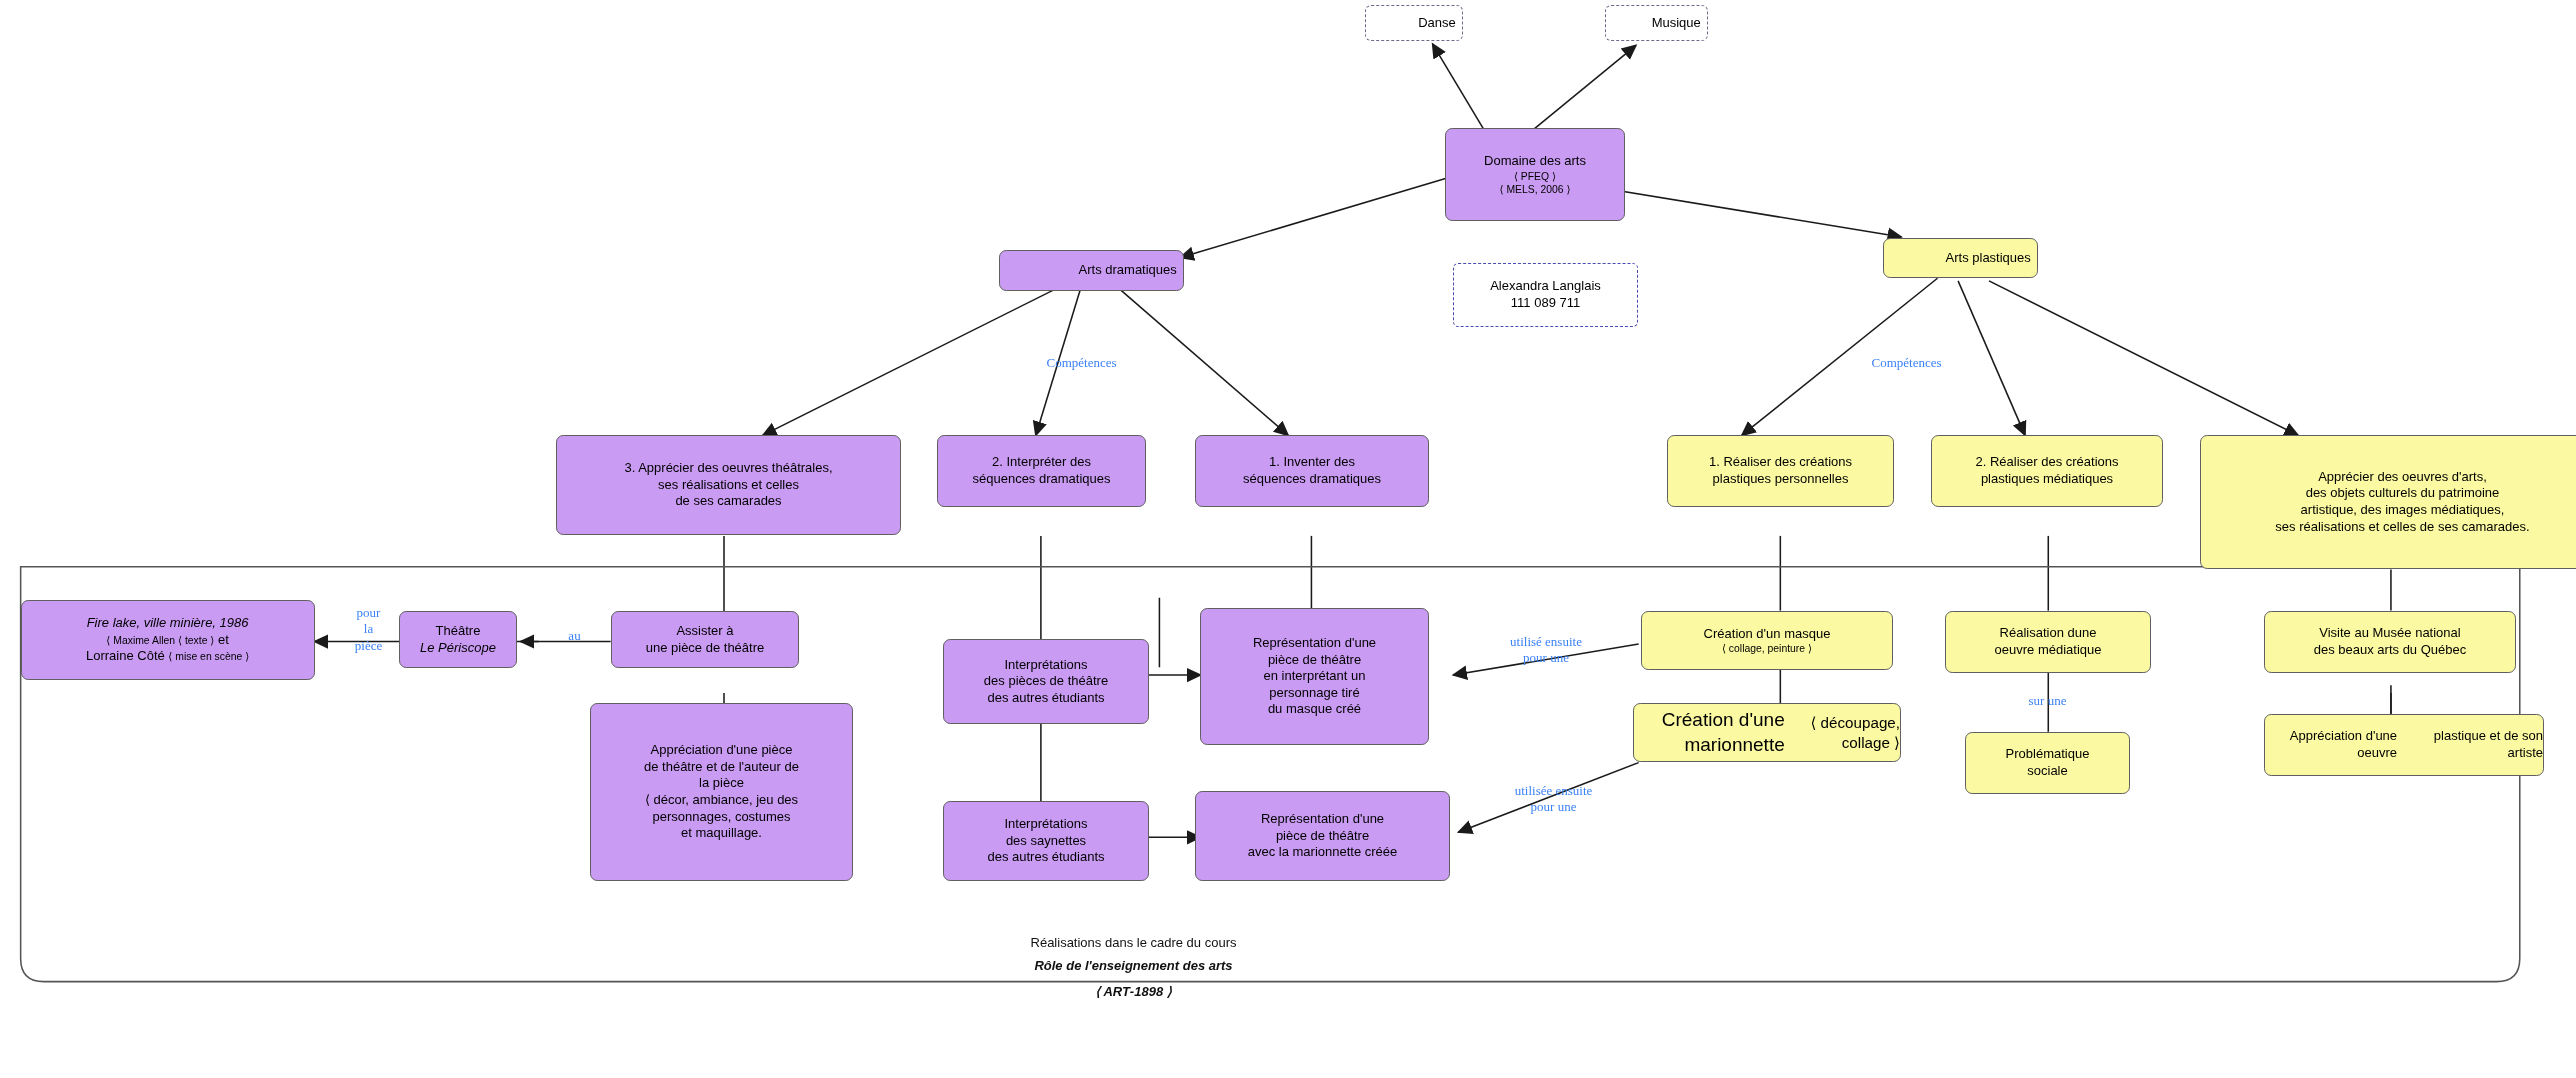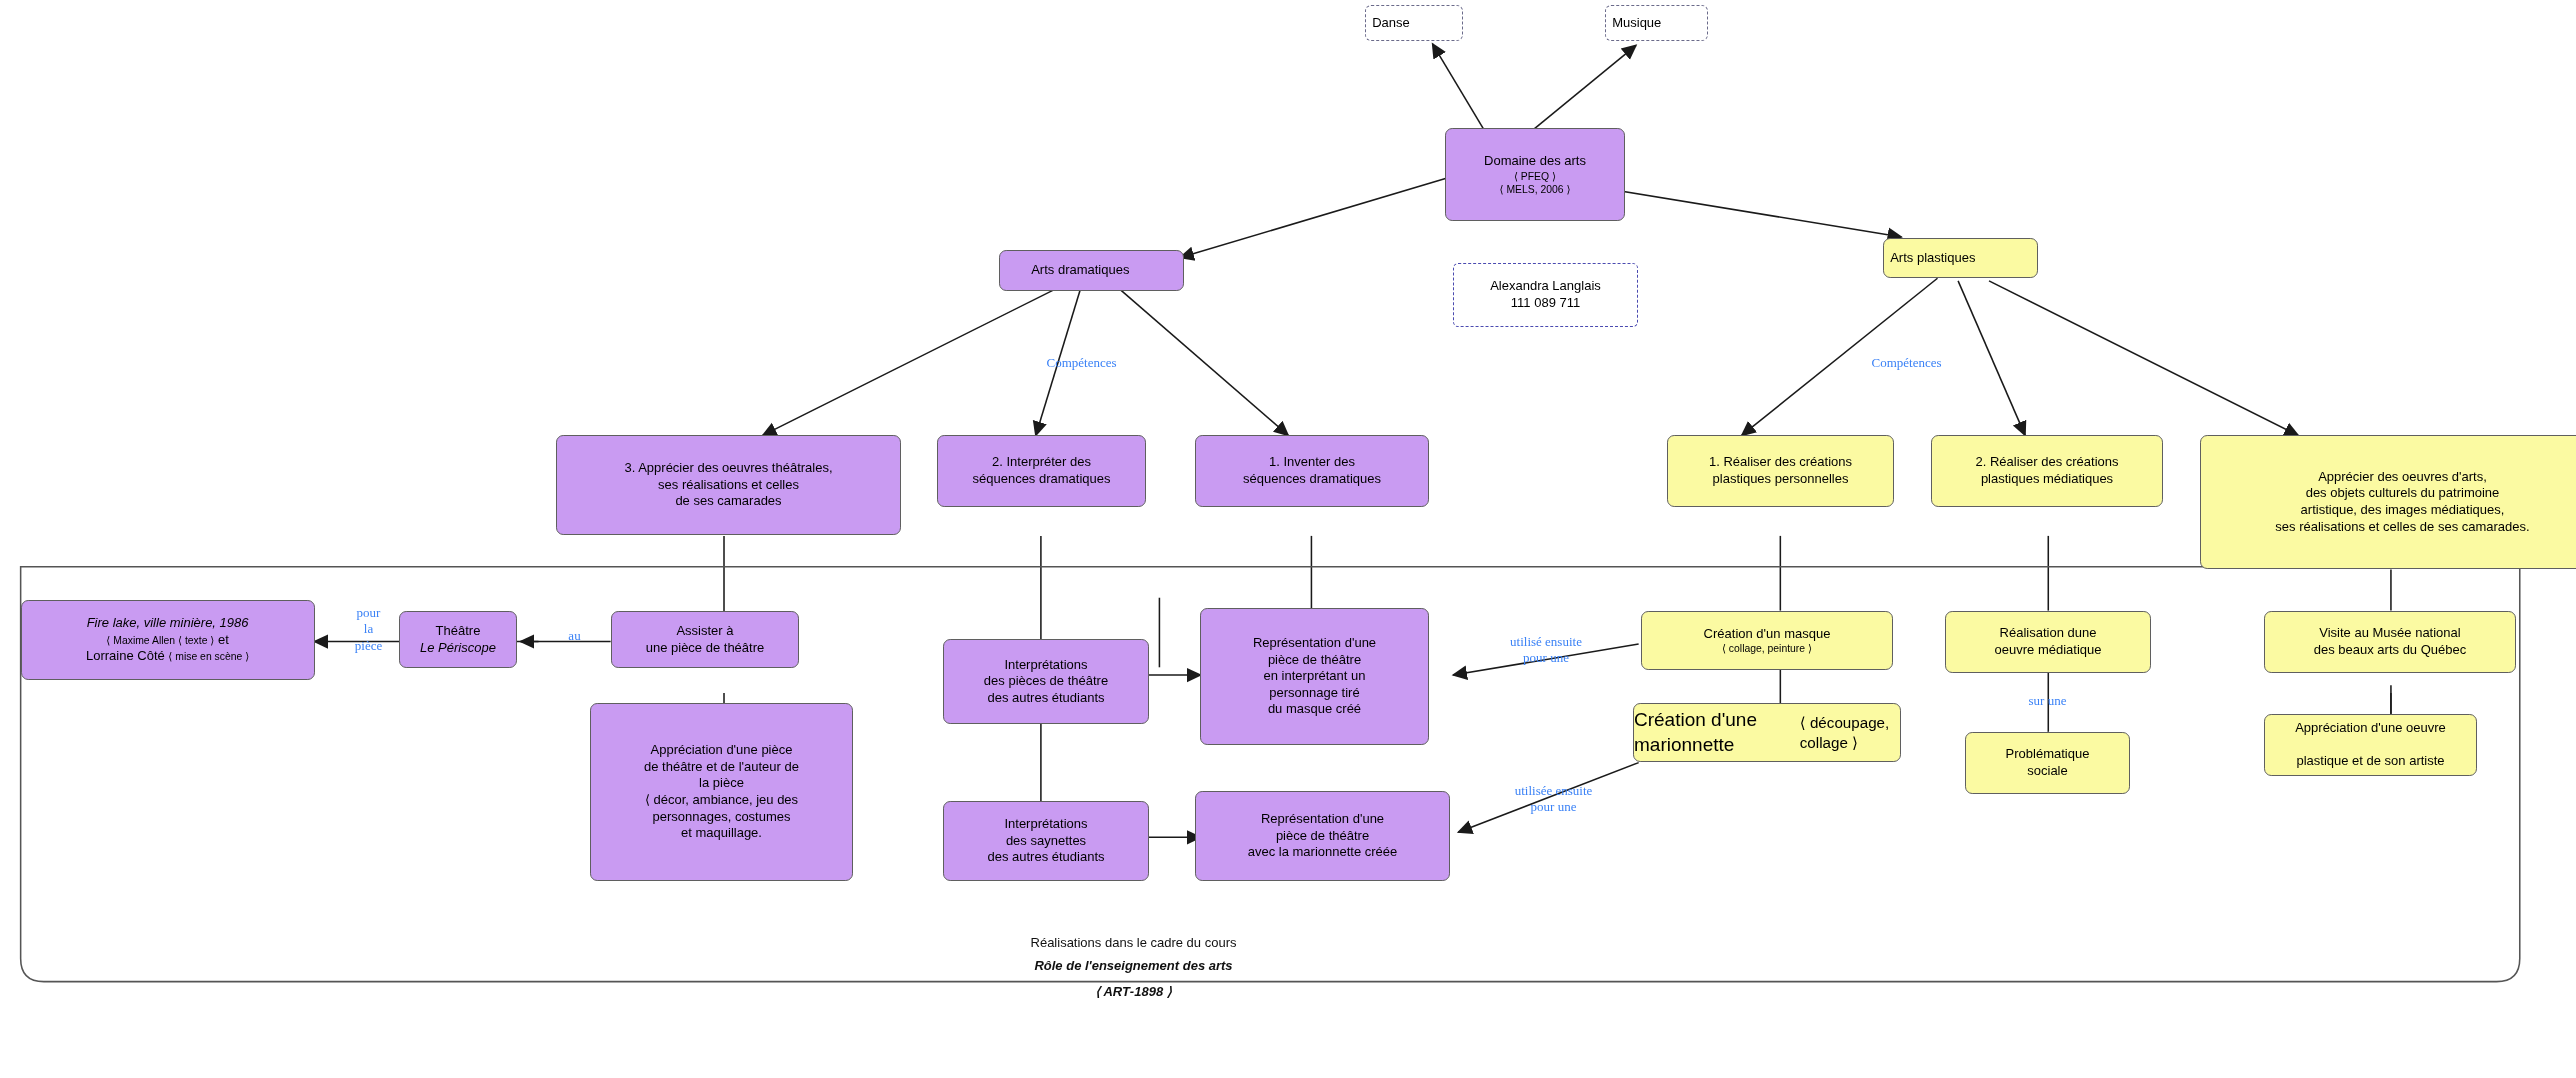--- a/index.html
+++ b/index.html
@@ -1,21 +1,21 @@
 <!DOCTYPE html>
 <html style="font-size:8.2px"><head>
 <meta charset="utf-8">
 <style>
   html,body{margin:0;padding:0;background:#ffffff;}
   body{font-family:"Liberation Sans", sans-serif;}
   #canvas{position:relative;width:2594px;height:1079px;background:#ffffff;overflow:hidden;}
   svg#edges{position:absolute;left:0;top:0;width:2594px;height:1079px;pointer-events:none;}
 
   .node{position:absolute;box-sizing:border-box;display:flex;align-items:center;justify-content:center;
-        text-align:left;border:1px solid #5a5a5a;border-radius:7.2px;line-height:1.28;}
+        text-align:right;border:1px solid #5a5a5a;border-radius:7.2px;line-height:1.28;}
   .purple{background:#c99bf2;border-color:#5f5f5f;}
   .yellow{background:#fbfaa2;border-color:#5f5f5f;}
   .dashed{background:#ffffff;border:1px dashed #6a6a8a;border-radius:6.2px;}
   .dashed-blue{background:#ffffff;border:1px dashed #4a4ab0;border-radius:5.2px;}
   .plain{position:absolute;text-align:center;color:#111;}
   .inner{padding:3.1px 6.2px;width:100%;}
   .small-paren{font-size:0.80em;}
   .italic{font-style:italic;}
   .bold{font-weight:bold;}
   .lbl{position:absolute;color:#3b82f6;text-align:center;font-family:Liberation Serif, serif;}
@@ -228,21 +228,21 @@
   <div class="node yellow" style="left:1965px;top:732px;width:165px;height:62px;font-size:13px;flex-direction:column;">
     <div>Problématique</div>
     <div>sociale</div>
   </div>
 
   <div class="node yellow" style="left:2264px;top:611px;width:252px;height:62px;font-size:13px;flex-direction:column;">
     <div>Visite au Musée national</div>
     <div>des beaux arts du Québec</div>
   </div>
 
-  <div class="node yellow" style="left:2264px;top:714px;width:213px;height:62px;font-size:13px;flex-direction:column;gap:16px;">
+  <div class="node yellow" style="left:2264px;top:714px;width:280px;height:62px;font-size:13px;flex-direction:row;gap:16px;">
     <div>Appréciation d'une oeuvre</div>
     <div>plastique  et de son artiste</div>
   </div>
 
   <div class="plain" style="left:876px;top:935px;width:515px;font-size:13px;">Réalisations dans le cadre du cours</div>
   <div class="plain bold italic" style="left:876px;top:958px;width:515px;font-size:13px;">Rôle de l'enseignement des arts</div>
   <div class="plain bold italic small-paren" style="left:876px;top:984px;width:515px;font-size:13px;">⟨ ART‑1898 ⟩</div>
 
 </div>
 

